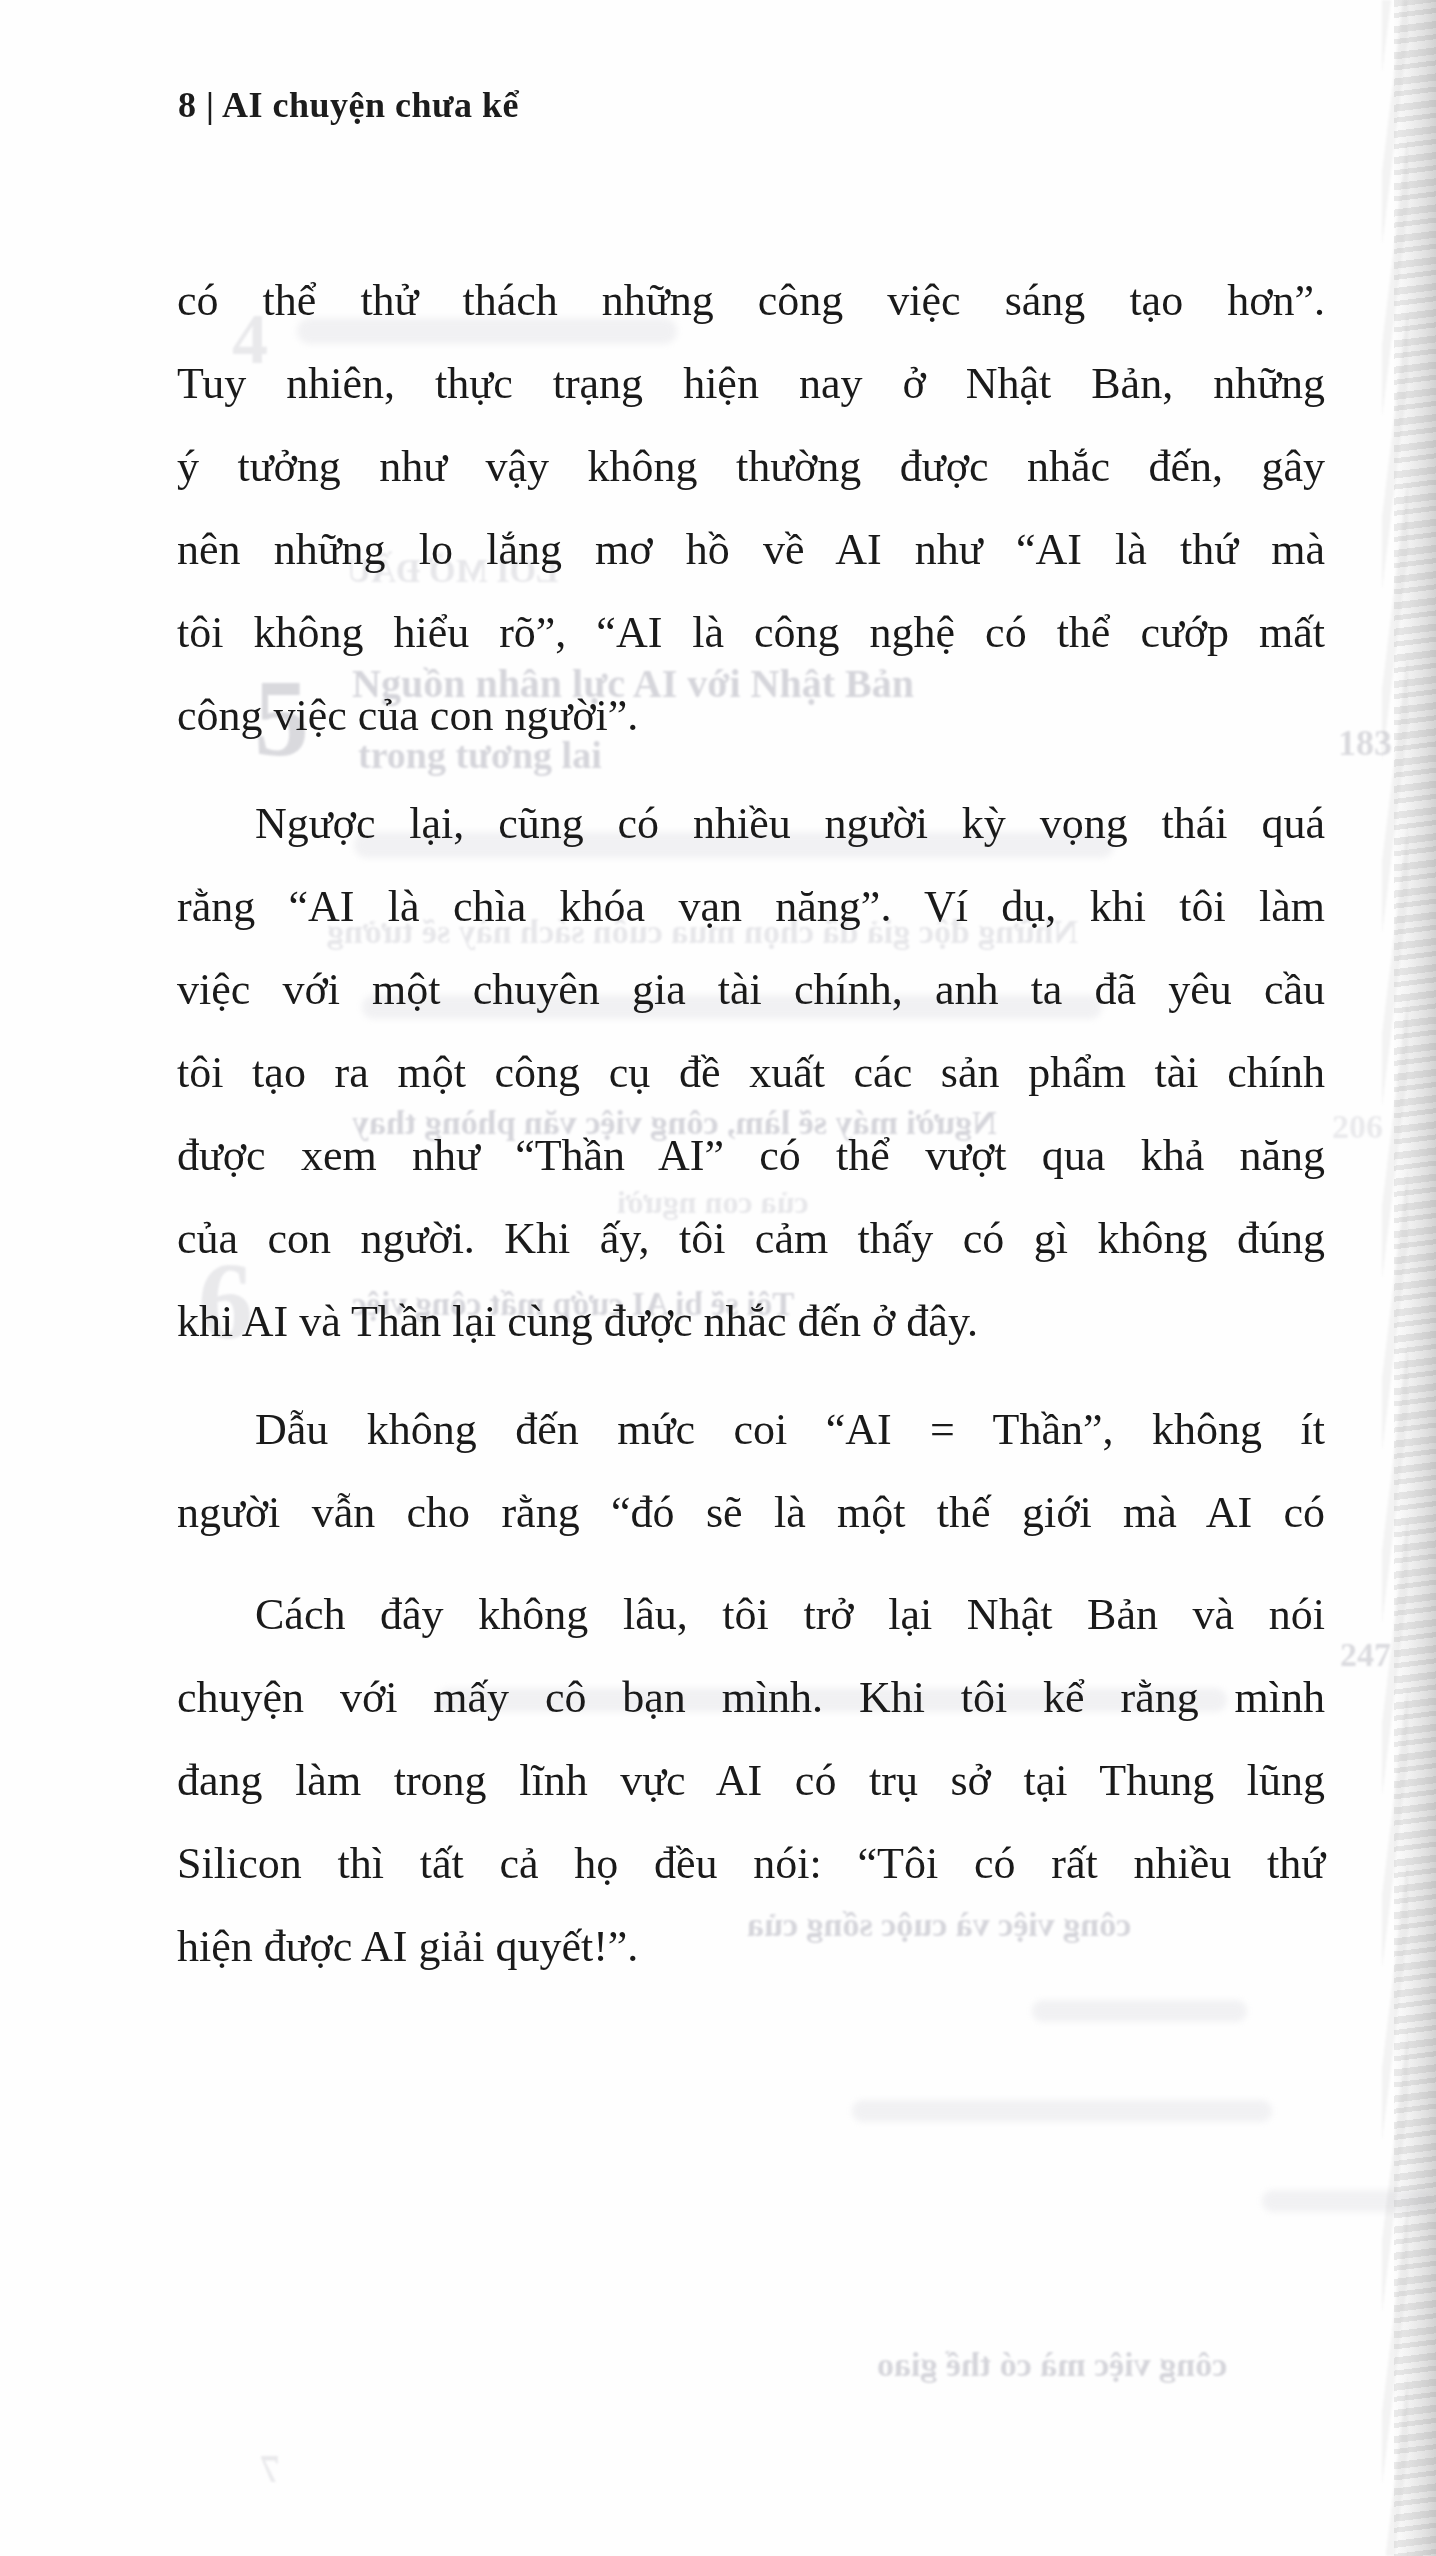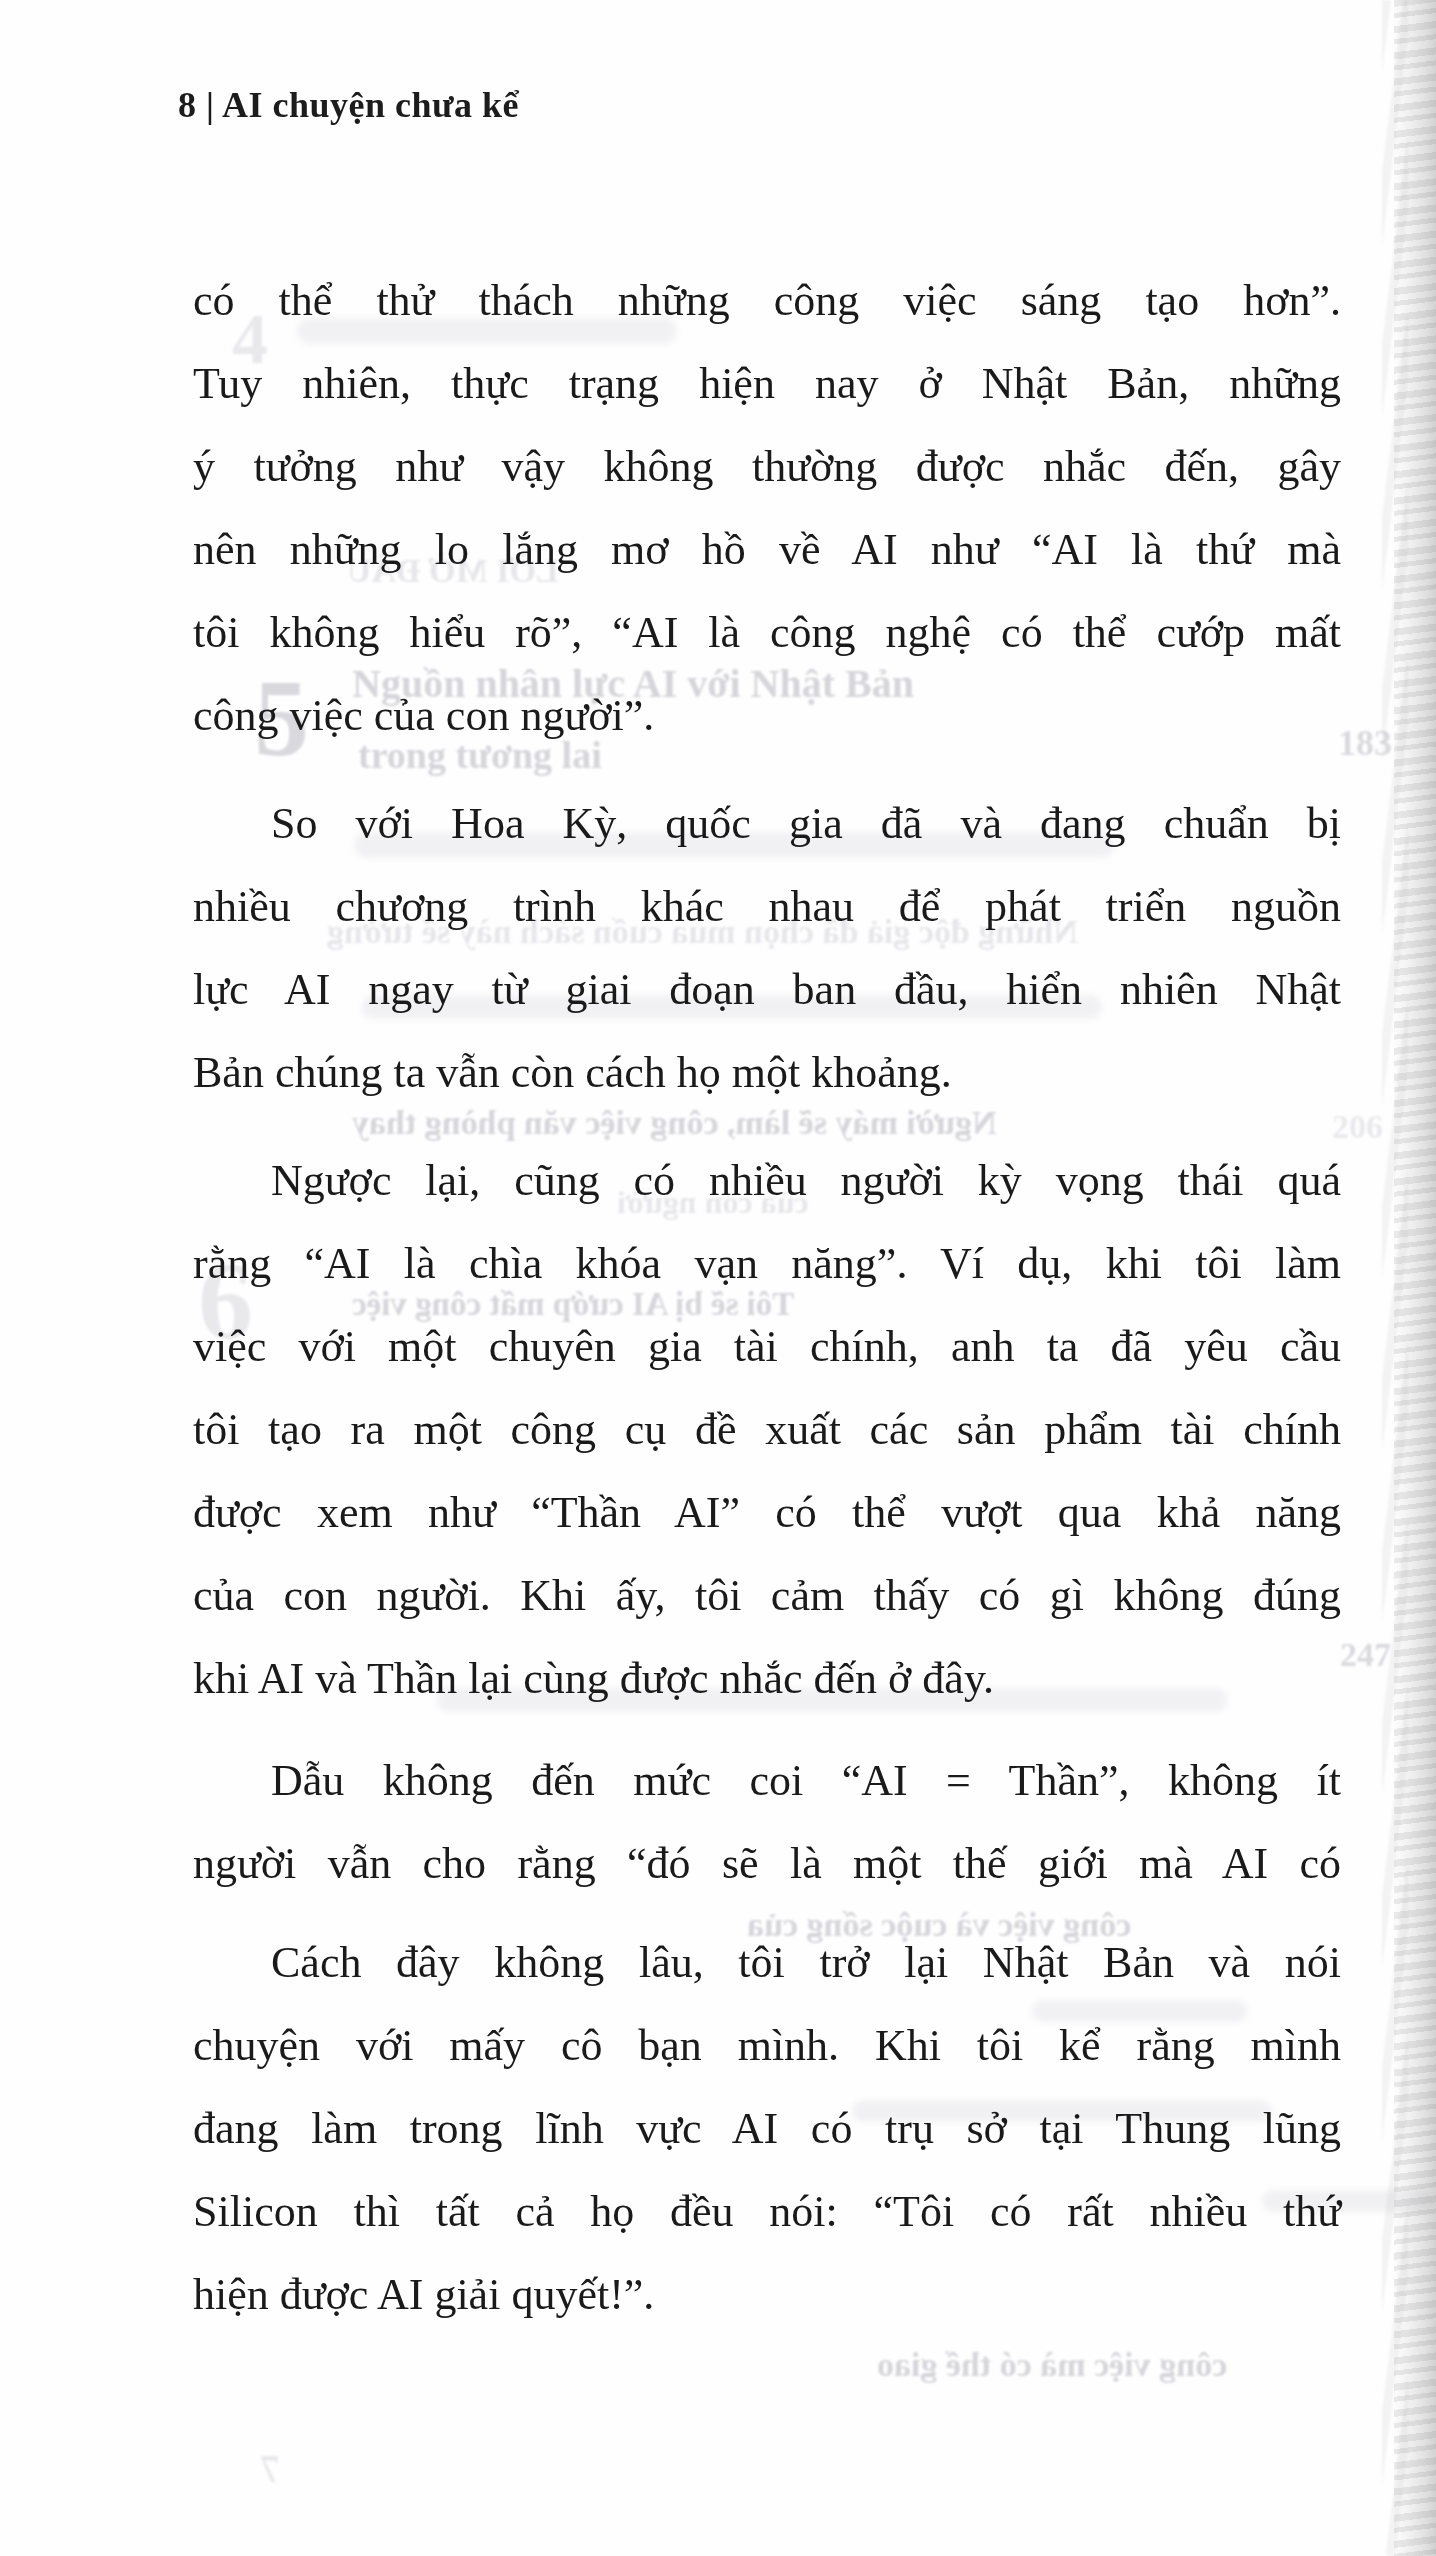--- a/index.html
+++ b/index.html
@@ -10,21 +10,21 @@
   }
   #page{position:absolute;inset:0;margin-left:32px;}
   
   #running-header{
     position:absolute;left:146px;top:84px;
     font-size:36px;font-weight:600;color:#1c1c1c;
     letter-spacing:.5px;white-space:nowrap;
   }
   
   #text-block{
-    position:absolute;left:161px;top:259px;width:1148px;
+    position:absolute;left:145px;top:259px;width:1148px;
     color:#1a1a1a;font-size:44px;
   }
   .para{margin:0;}
   .para + .para{margin-top:25px;}
   .para:nth-of-type(4){margin-top:19px;}
   .para:nth-of-type(5){margin-top:16px;}
   .line{
     line-height:83px;height:83px;
     text-align:justify;text-align-last:justify;
     white-space:nowrap;
@@ -99,26 +99,20 @@
   <div id="text-block">
       <div class="para">
         <div class="line">có thể thử thách những công việc sáng tạo hơn”.</div>
         <div class="line">Tuy nhiên, thực trạng hiện nay ở Nhật Bản, những</div>
         <div class="line">ý tưởng như vậy không thường được nhắc đến, gây</div>
         <div class="line">nên những lo lắng mơ hồ về AI như “AI là thứ mà</div>
         <div class="line">tôi không hiểu rõ”, “AI là công nghệ có thể cướp mất</div>
         <div class="line end">công việc của con người”.</div>
       </div>
       <div class="para">
-        <div class="line first">So với Hoa Kỳ, quốc gia đã và đang chuẩn bị</div>
-        <div class="line">nhiều chương trình khác nhau để phát triển nguồn</div>
-        <div class="line">lực AI ngay từ giai đoạn ban đầu, hiển nhiên Nhật</div>
-        <div class="line end">Bản chúng ta vẫn còn cách họ một khoảng.</div>
-      </div>
-      <div class="para">
         <div class="line first">Ngược lại, cũng có nhiều người kỳ vọng thái quá</div>
         <div class="line">rằng “AI là chìa khóa vạn năng”. Ví dụ, khi tôi làm</div>
         <div class="line">việc với một chuyên gia tài chính, anh ta đã yêu cầu</div>
         <div class="line">tôi tạo ra một công cụ đề xuất các sản phẩm tài chính</div>
         <div class="line">được xem như “Thần AI” có thể vượt qua khả năng</div>
         <div class="line">của con người. Khi ấy, tôi cảm thấy có gì không đúng</div>
         <div class="line end">khi AI và Thần lại cùng được nhắc đến ở đây.</div>
       </div>
       <div class="para">
         <div class="line first">Dẫu không đến mức coi “AI = Thần”, không ít</div>

